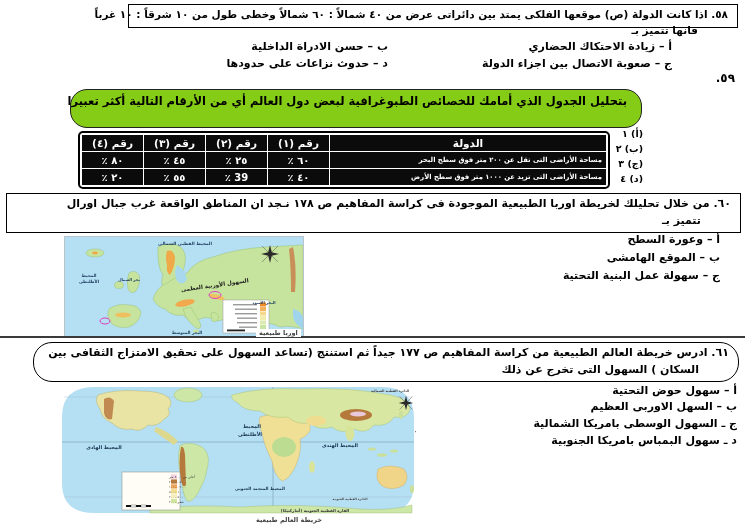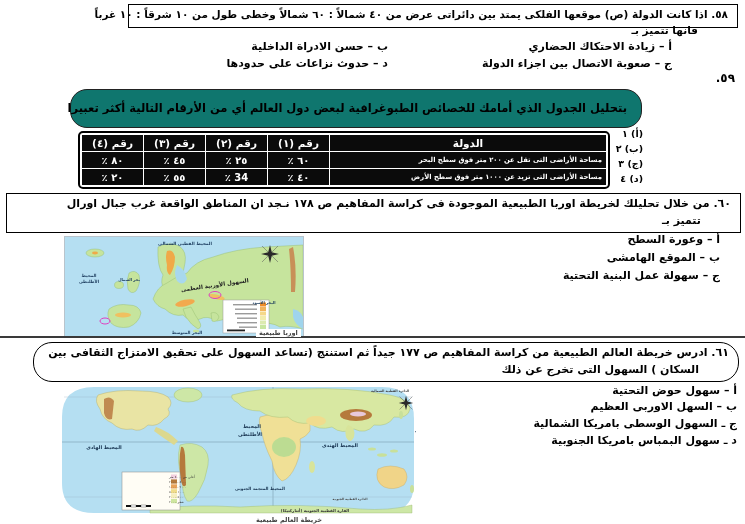--- a/index.html
+++ b/index.html
@@ -4,22 +4,22 @@
 <style>
   html,body{margin:0;padding:0;background:#fff;}
   .page{position:relative;width:745px;height:524px;background:#fff;overflow:hidden;
         font-family:"DejaVu Sans",sans-serif;direction:rtl;color:#000;}
   .qbox{position:absolute;border:1.6px solid #000;background:#fff;box-sizing:border-box;
         font-weight:bold;text-align:right;padding:2px 9px;line-height:1.5;}
   .qline{white-space:nowrap;font-size:10.5px;}
   .indent{padding-right:30px;text-align:right;}
   .opt{position:absolute;font-weight:bold;font-size:11px;white-space:nowrap;}
   .qnum{position:absolute;font-weight:bold;font-size:12px;}
-  .roundbox{position:absolute;border:1.6px solid #222;border-radius:17px;background:#0f766e;
-        box-sizing:border-box;font-weight:bold;font-size:11.5px;padding:10px 14px;line-height:1.5;}
+  .roundbox{position:absolute;border:1.6px solid #222;border-radius:17px;background:#84cc16;
+        box-sizing:border-box;font-weight:bold;font-size:11.5px;padding:3px 14px;line-height:1.5;}
   .roundbox div{white-space:nowrap;}
   .sopt{position:absolute;font-weight:bold;font-size:9.5px;white-space:nowrap;}
   .tbl-wrap{position:absolute;border:2px solid #000;border-radius:5px;background:#fff;padding:1px;}
   .ttable{border-collapse:separate;border-spacing:1.6px;table-layout:fixed;background:#fff;}
   .ttable th,.ttable td{background:#0b0b0b;color:#fff;font-weight:bold;text-align:center;
         padding:0 2px;height:16px;overflow:hidden;white-space:nowrap;}
   .ttable th{font-size:10.5px;}
   .ttable td.lbl{font-size:6.8px;text-align:right;padding-right:4px;}
   .ttable td.val{font-size:10px;letter-spacing:1px;margin-left:10px;}
   .mapframe{position:absolute;border:1px solid #b9c4cc;background:#b5dff2;}
@@ -67,21 +67,21 @@
       <tr>
         <td class="lbl">مساحة الأراضى التى تقل عن ٢٠٠ متر فوق سطح البحر</td>
         <td class="val">٦٠ ٪</td>
         <td class="val">٢٥ ٪</td>
         <td class="val">٤٥ ٪</td>
         <td class="val">٨٠ ٪</td>
       </tr>
       <tr>
         <td class="lbl">مساحة الأراضى التى تزيد عن ١٠٠٠ متر فوق سطح الأرض</td>
         <td class="val">٤٠ ٪</td>
-        <td class="val">34 ٪</td>
+        <td class="val">39 ٪</td>
         <td class="val">٥٥ ٪</td>
         <td class="val">٢٠ ٪</td>
       </tr>
     </tbody>
       </table>
   </div>
 
   <div class="sopt" style="top:128px;right:102px;">(أ) ١</div>
   <div class="sopt" style="top:143px;right:102px;">(ب) ٢</div>
   <div class="sopt" style="top:158px;right:102px;">(ج) ٣</div>

